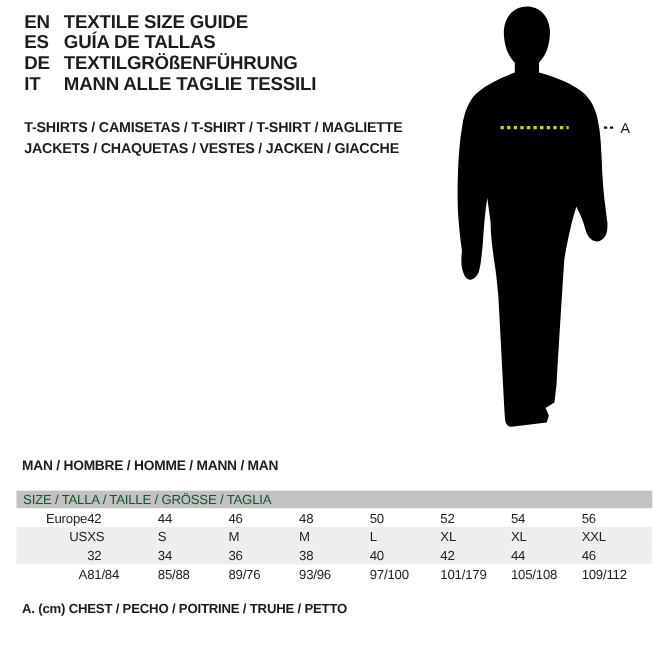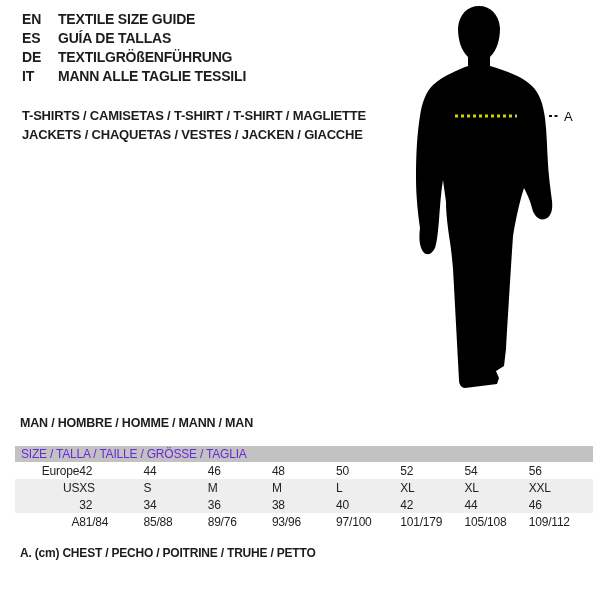--- a/index.html
+++ b/index.html
@@ -2,39 +2,39 @@
 <html><head>
 <meta charset="utf-8">
 <style>
   html,body{margin:0;padding:0;}
   body{
     width:600px;height:600px;position:relative;background:#ffffff;
     font-family:"Liberation Sans", sans-serif;color:#1c1c1c;overflow:hidden;
   }
   
   .lang-block{position:absolute;left:22px;top:10px;}
-  .lang-row{display:flex;font-weight:bold;font-size:14px;line-height:19px;letter-spacing:-0.2px;}
+  .lang-row{display:flex;font-weight:bold;font-size:17px;line-height:19px;letter-spacing:-0.2px;}
   .lang-code{width:36px;flex:0 0 36px;}
   
   .categories{position:absolute;left:22px;top:106px;}
   .cat-line{font-weight:bold;font-size:13px;line-height:19px;letter-spacing:-0.2px;}
   
   .figure-wrap{position:absolute;left:413px;top:4px;width:164px;height:388px;}
   .figure-wrap svg{display:block;}
   
   .section-title{position:absolute;left:20px;top:416px;font-weight:bold;font-size:12.5px;letter-spacing:-0.2px;text-align:center;}
   
   .size-table{
     position:absolute;left:15px;top:446px;width:578px;
     border-collapse:collapse;table-layout:fixed;font-size:12px;color:#222;
   }
   .size-table td{padding:0;height:17px;vertical-align:middle;letter-spacing:-0.2px;}
   .size-table td.lbl{text-align:right;padding-left:5px;width:75px;}
   .size-table tr.thead td{
-    background:#c2c2c2;text-align:left;padding-left:6px;height:16px;color:#6d28d9;
+    background:#c2c2c2;text-align:left;padding-left:6px;height:16px;color:#14532d;
   }
   .size-table tr.shaded td{background:#eeeeee;}
   
   .footnote{position:absolute;left:20px;top:546px;font-weight:bold;font-size:12px;letter-spacing:-0.2px;}
 </style>
 </head>
 <body>
 
 <div class="lang-block">
   <div class="lang-row">

